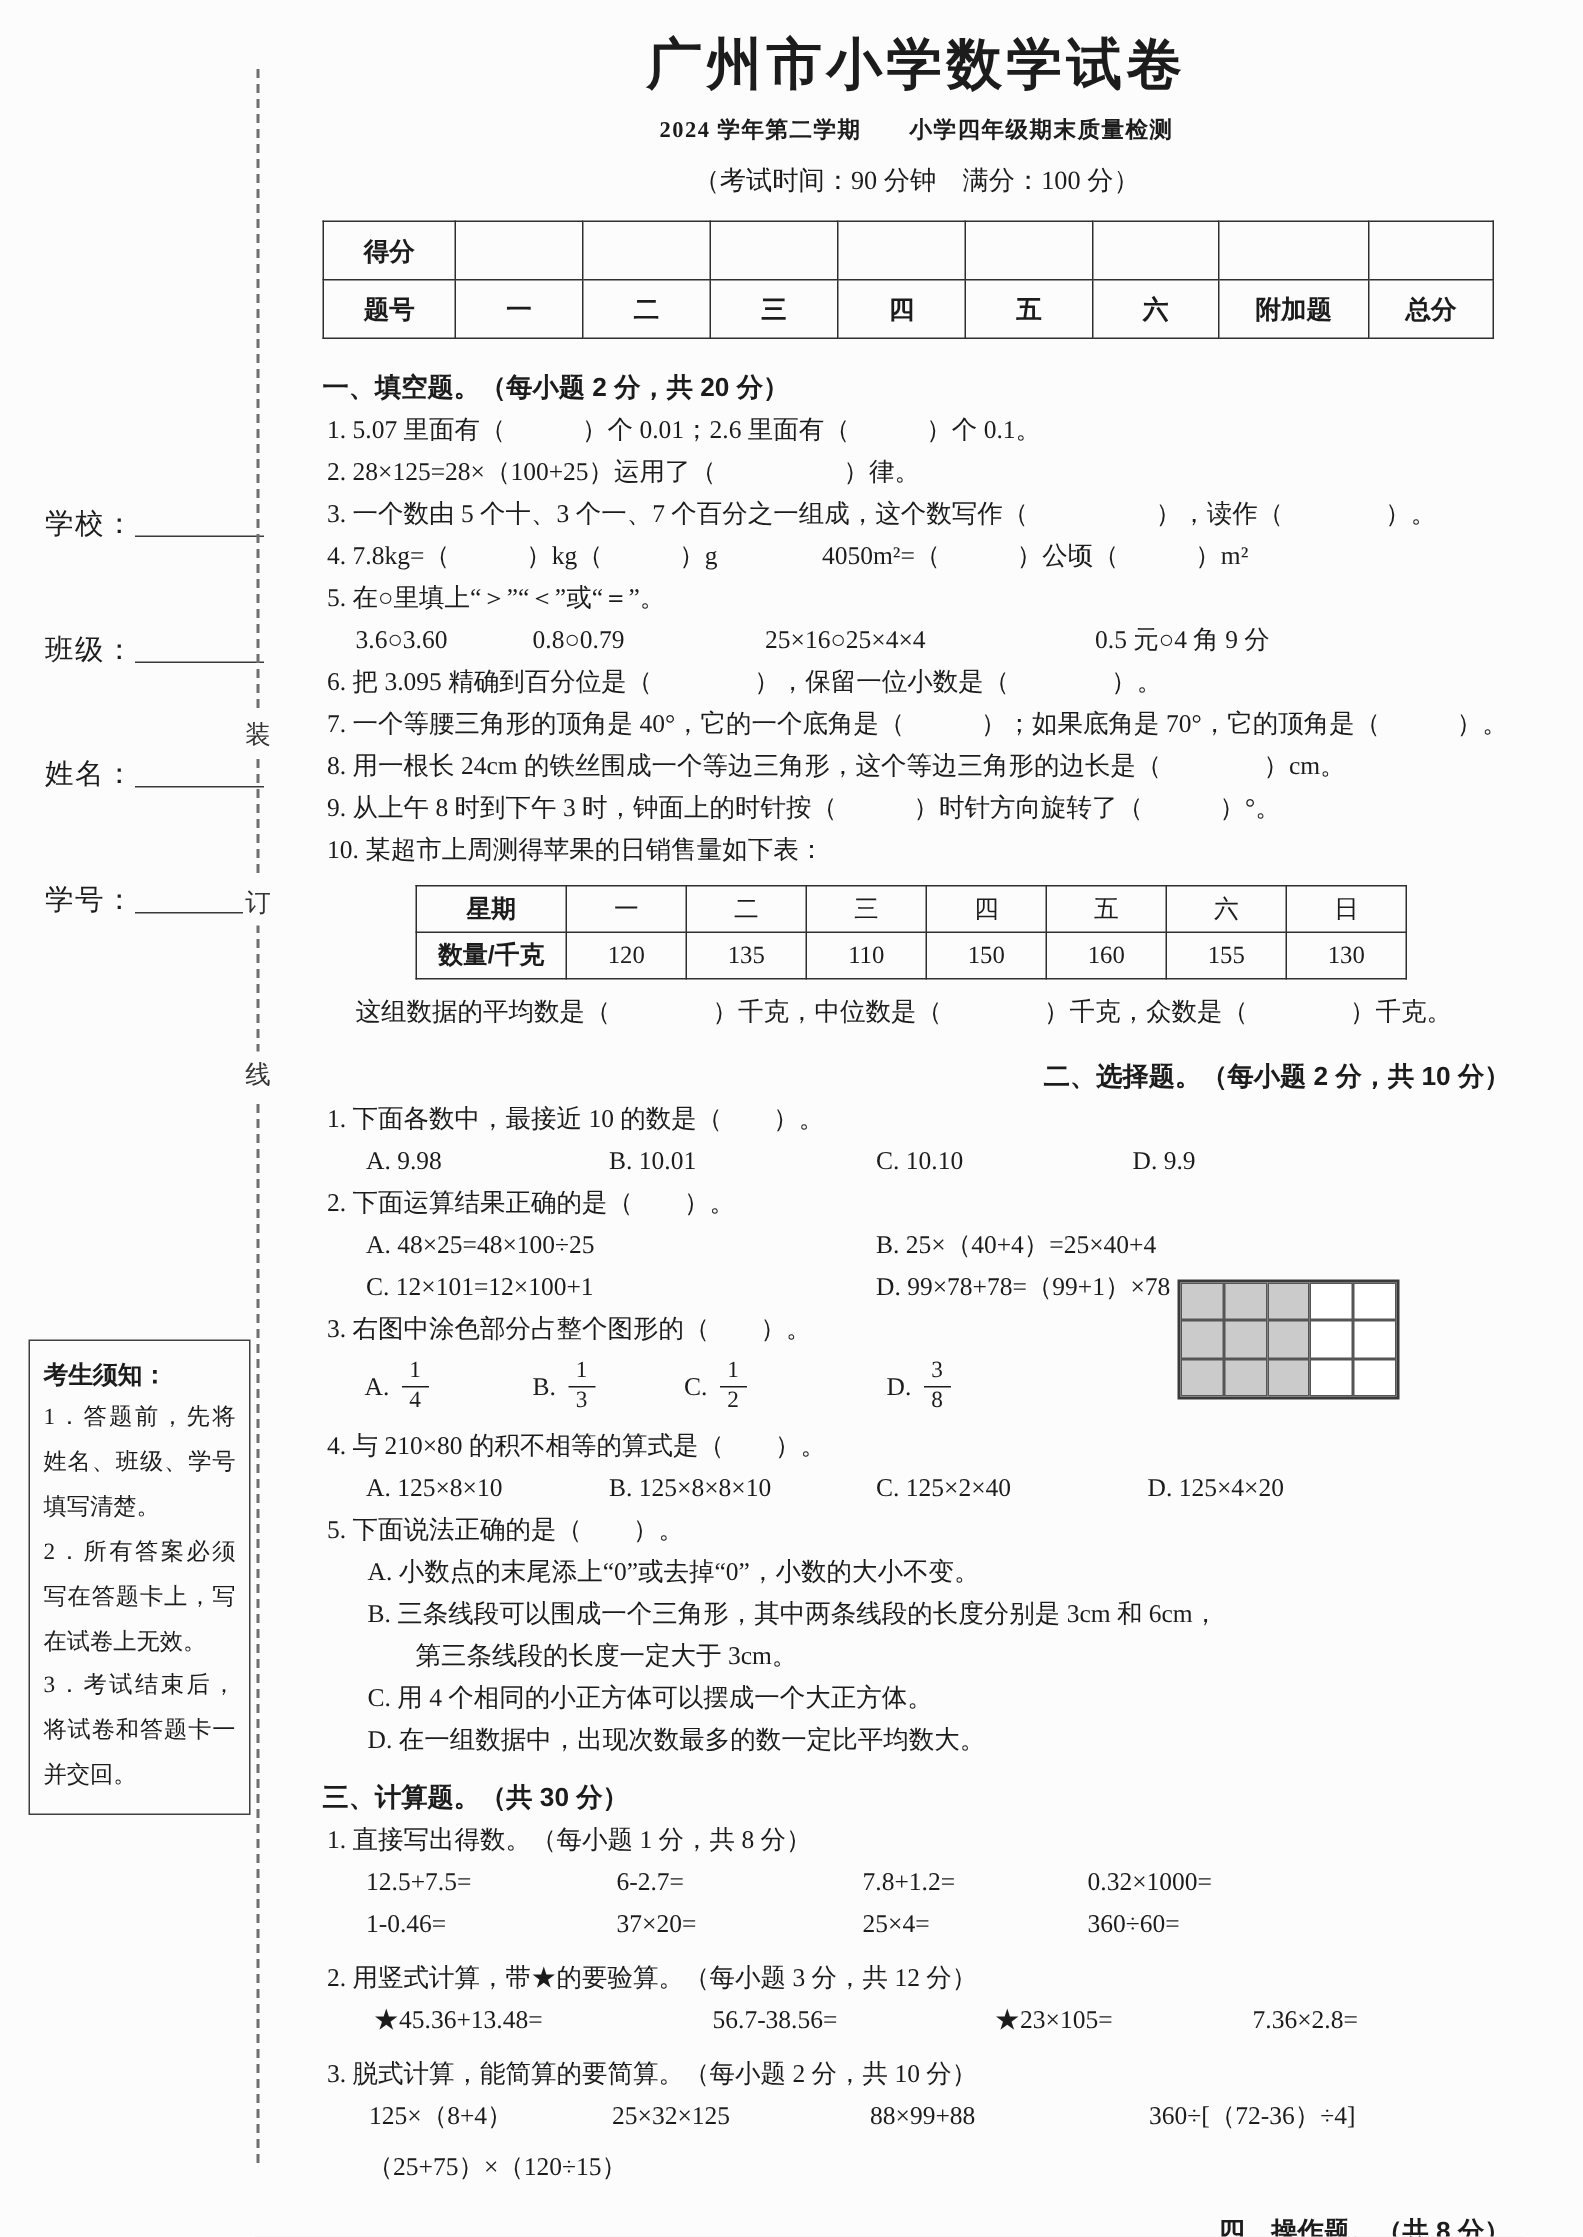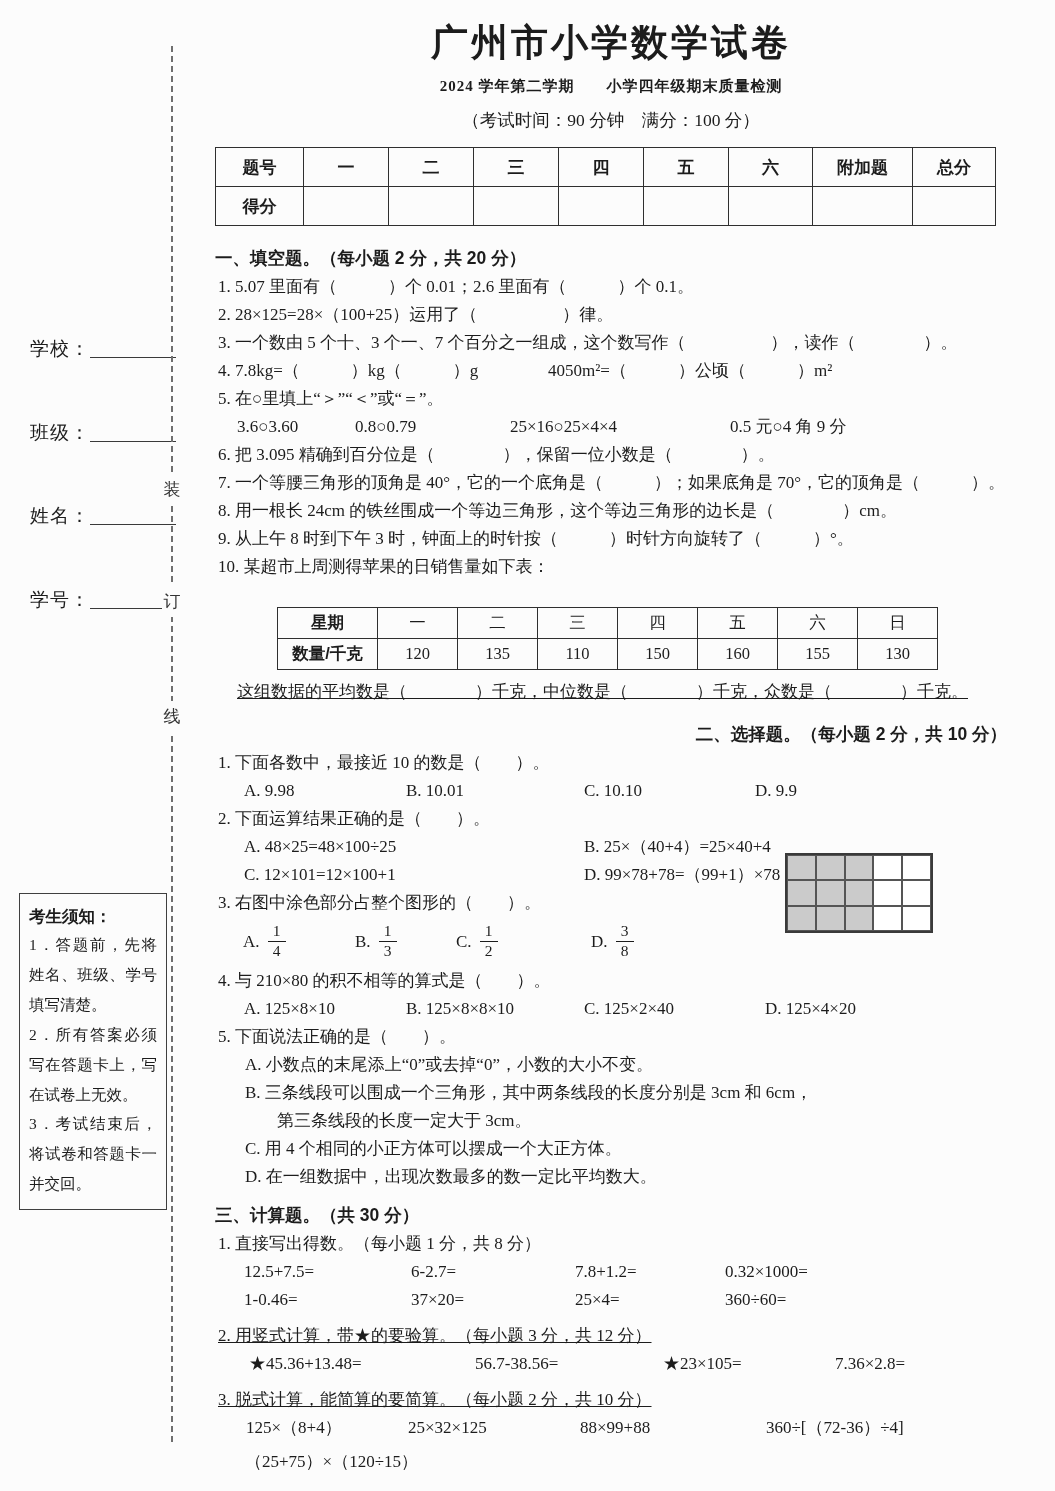--- a/index.html
+++ b/index.html
@@ -23,35 +23,35 @@
 
   table { border-collapse:collapse; }
   .score-table { margin-top:15px; width:780px; table-layout:fixed; }
   .score-table td { border:1.7px solid #2f2f2f; height:39px; text-align:center; font-size:17px; font-weight:bold; font-family:"Liberation Sans","DejaVu Sans",sans-serif; }
 
   .h { font-weight:bold; font-size:17.5px; line-height:29px; margin-top:18px; font-family:"Liberation Sans","DejaVu Sans",sans-serif; }
   .line { font-size:17px; line-height:28px; padding-left:3px; white-space:nowrap; }
   .row { position:relative; height:28px; font-size:17px; }
   .row .at { position:absolute; top:0; line-height:28px; white-space:nowrap; }
 
-  .sales-table { margin:26px 0 0 62px; table-layout:fixed; }
+  .sales-table { margin:9px 0 0 62px; table-layout:fixed; }
   .sales-table td { border:1.6px solid #2f2f2f; height:31px; text-align:center; font-size:16.5px; }
   .sales-table td:first-child { font-weight:bold; font-family:"Liberation Sans","DejaVu Sans",sans-serif; }
 
   .frac-row { height:50px; }
   .frac-row .at { line-height:50px; }
   .frac { display:inline-block; vertical-align:middle; text-align:center; line-height:1.2; font-size:15.5px; margin:0 2px 4px 4px; }
   .frac i { display:block; font-style:normal; padding:0 5px; }
   .frac .num { border-bottom:1.4px solid #1c1c1c; }
 
   .grid-fig { position:absolute; left:785px; top:853px; width:148px; height:80px; display:grid; grid-template-rows:repeat(3,1fr); grid-template-columns:repeat(5,1fr); border:2px solid #3a3a3a; background:#fff; }
   .grid-fig .c { border:1px solid #555; }
   .grid-fig .s { background:#cbcbcb; }
 
-  .mt6 { margin-top:6px; } .mt8 { margin-top:8px;text-decoration:underline; } .mt10 { margin-top:10px; } .mt14 { margin-top:14px;text-align:right; }
+  .mt6 { margin-top:6px; } .mt8 { margin-top:8px; } .mt10 { margin-top:10px; } .mt14 { margin-top:14px;text-align:right; }
   .ind { padding-left:30px; } .ind2 { padding-left:62px; }
 </style>
 </head>
 <body>
 
 <div class="page">
 
   <div class="margin-field" style="top:336px">
     <span>学校：</span><span class="blank-line"></span>
   </div>
@@ -108,40 +108,40 @@
           <col style="width:85px">
           <col style="width:85px">
           <col style="width:85px">
           <col style="width:85px">
           <col style="width:84px">
           <col style="width:100px">
           <col style="width:83px">
         </colgroup>
       <tbody>
           <tr>
+        <td>得分</td>
+        <td></td>
+        <td></td>
+        <td></td>
+        <td></td>
+        <td></td>
+        <td></td>
+        <td></td>
+        <td></td>
+      </tr>
+      <tr>
         <td>题号</td>
         <td>一</td>
         <td>二</td>
         <td>三</td>
         <td>四</td>
         <td>五</td>
         <td>六</td>
         <td>附加题</td>
         <td>总分</td>
-      </tr>
-      <tr>
-        <td>得分</td>
-        <td></td>
-        <td></td>
-        <td></td>
-        <td></td>
-        <td></td>
-        <td></td>
-        <td></td>
-        <td></td>
       </tr>
     </tbody>
       </table>
 
     <div class="h">一、填空题。（每小题 2 分，共 20 分）</div>
     <div class="line">1. 5.07 里面有（　　　）个 0.01；2.6 里面有（　　　）个 0.1。</div>
     <div class="line">2. 28×125=28×（100+25）运用了（　　　　　）律。</div>
     <div class="line">3. 一个数由 5 个十、3 个一、7 个百分之一组成，这个数写作（　　　　　），读作（　　　　）。</div>
     <div class="row">
       <span class="at" style="left:3px">4. 7.8kg=（　　　）kg（　　　）g</span>

